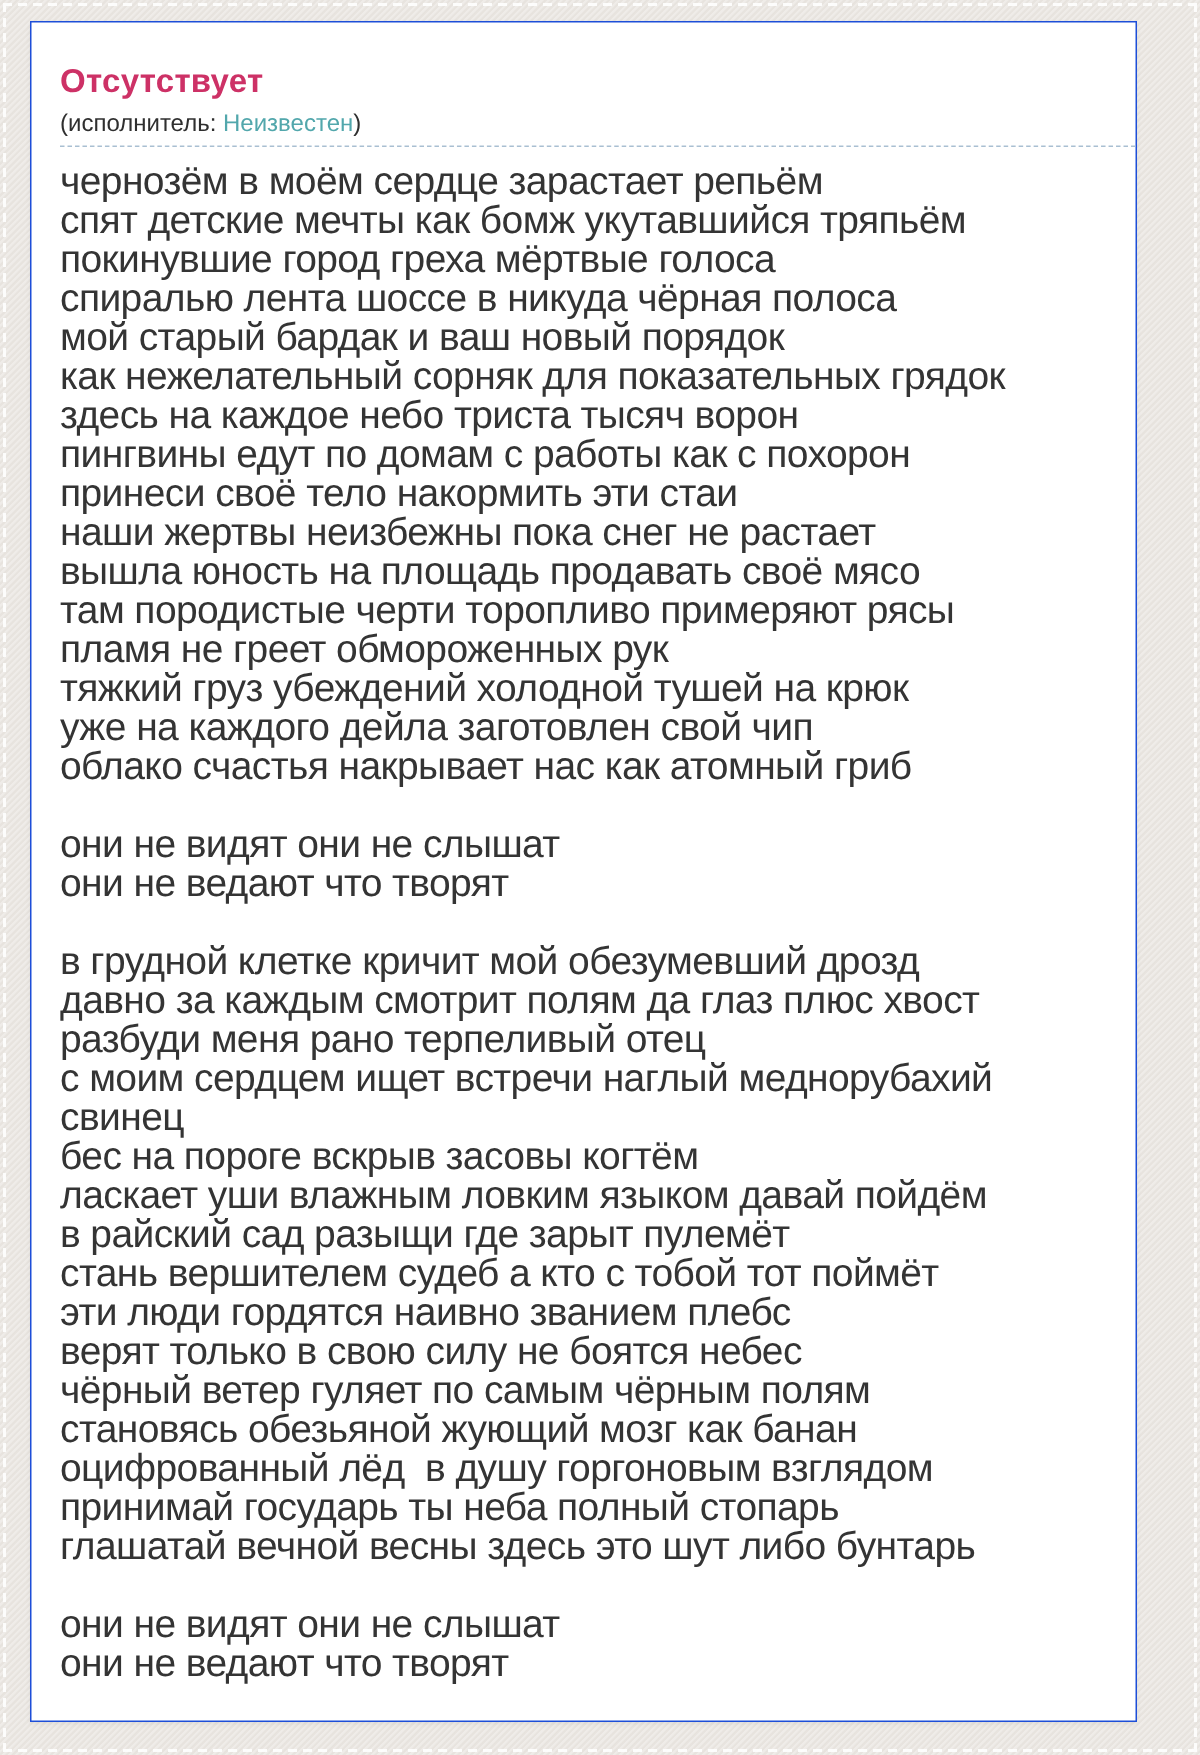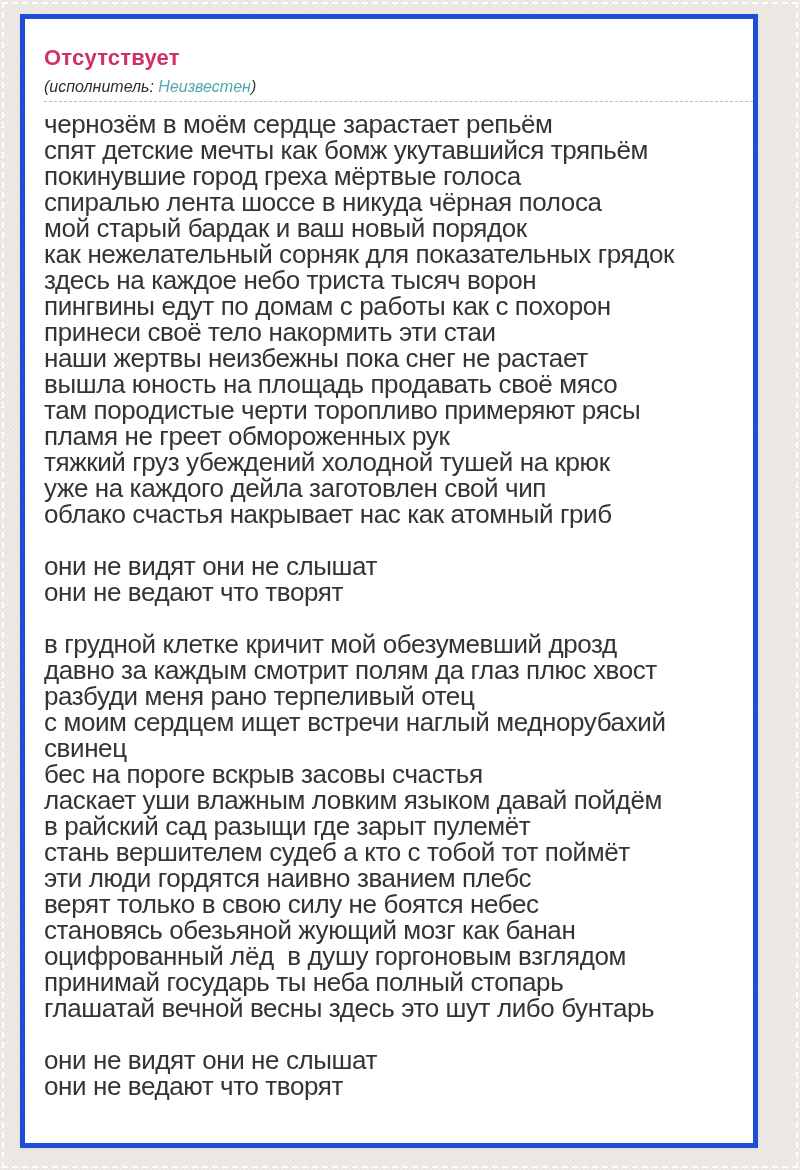--- a/index.html
+++ b/index.html
@@ -25,21 +25,21 @@
     z-index: 3;
   }
   .card {
     position: absolute;
     left: 20px;
     top: 14px;
     width: 738px;
     height: 1134px;
     box-sizing: border-box;
     background: #ffffff;
-    border: 5px solid #1d4ed8;
+    border: 1px solid #1d4ed8;
     box-shadow: 0 1px 3px rgba(0,0,0,0.06);
     z-index: 2;
   }
   .header {
     margin: 26px 0 0 19px;
     padding-bottom: 3px;
     border-bottom: 1px dashed #a9bfd2;
   }
   .title {
     margin: 0;
@@ -48,21 +48,20 @@
     font-weight: bold;
     color: #cd3166;
     letter-spacing: 0.2px;
   }
   .artist {
     margin-top: 5px;
     font-size: 16px;
     line-height: 22px;
     color: #2f2f2f;
     white-space: pre;
-    font-style: italic;
   }
   .artist a {
     color: #52a7ac;
     text-decoration: none;
     cursor: pointer;
   }
   .lyrics {
     margin: 9px 19px 0 19px;
     font-size: 26px;
     line-height: 26px;
@@ -102,26 +101,27 @@
       <div class="lyric-line">уже на каждого дейла заготовлен свой чип</div>
       <div class="lyric-line">облако счастья накрывает нас как атомный гриб</div>
       <div class="lyric-line"></div>
       <div class="lyric-line">они не видят они не слышат</div>
       <div class="lyric-line">они не ведают что творят</div>
       <div class="lyric-line"></div>
       <div class="lyric-line">в грудной клетке кричит мой обезумевший дрозд</div>
       <div class="lyric-line">давно за каждым смотрит полям да глаз плюс хвост</div>
       <div class="lyric-line">разбуди меня рано терпеливый отец</div>
       <div class="lyric-line">с моим сердцем ищет встречи наглый меднорубахий свинец</div>
-      <div class="lyric-line">бес на пороге вскрыв засовы счастья</div>
+      <div class="lyric-line">бес на пороге вскрыв засовы когтём</div>
       <div class="lyric-line">ласкает уши влажным ловким языком давай пойдём</div>
       <div class="lyric-line">в райский сад разыщи где зарыт пулемёт</div>
       <div class="lyric-line">стань вершителем судеб а кто с тобой тот поймёт</div>
       <div class="lyric-line">эти люди гордятся наивно званием плебс</div>
       <div class="lyric-line">верят только в свою силу не боятся небес</div>
+      <div class="lyric-line">чёрный ветер гуляет по самым чёрным полям</div>
       <div class="lyric-line">становясь обезьяной жующий мозг как банан</div>
       <div class="lyric-line">оцифрованный лёд  в душу горгоновым взглядом</div>
       <div class="lyric-line">принимай государь ты неба полный стопарь</div>
       <div class="lyric-line">глашатай вечной весны здесь это шут либо бунтарь</div>
       <div class="lyric-line"></div>
       <div class="lyric-line">они не видят они не слышат</div>
       <div class="lyric-line">они не ведают что творят</div>
     </div>
 </div>
 

